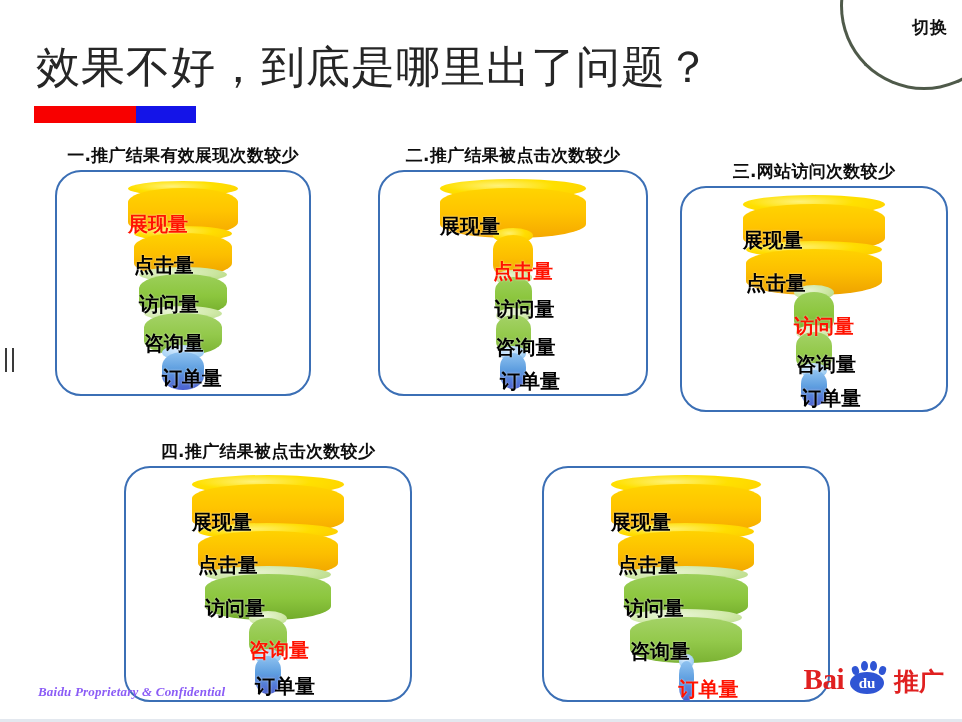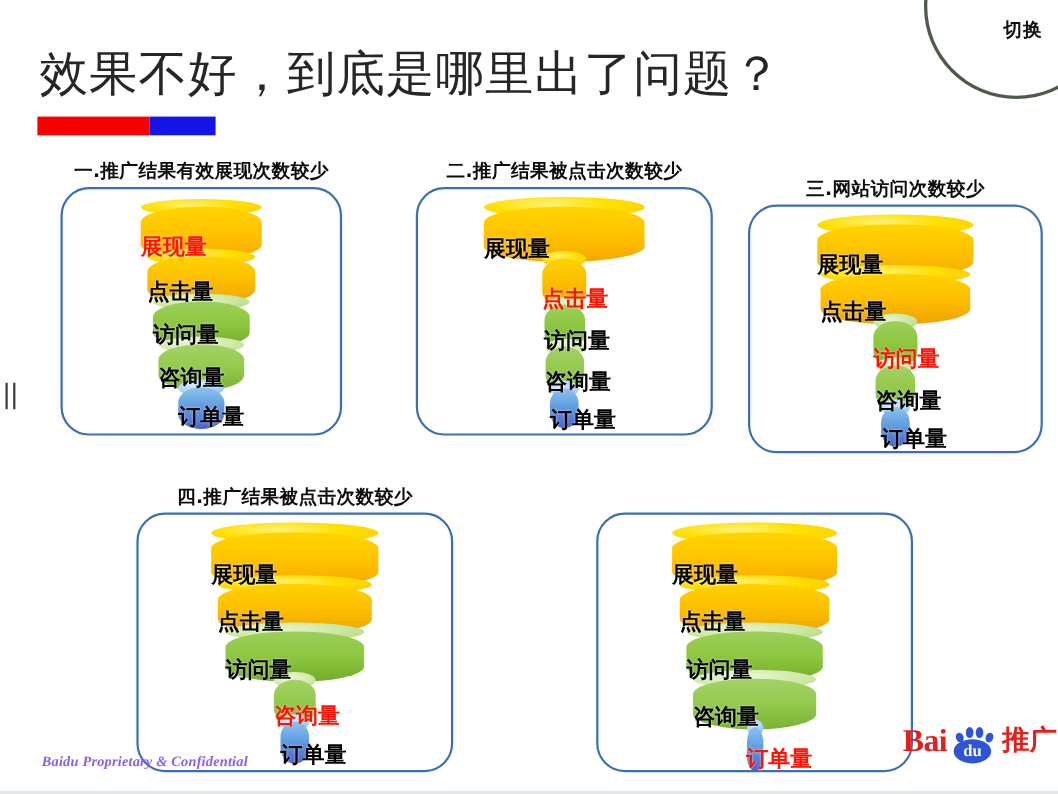--- a/index.html
+++ b/index.html
@@ -157,24 +157,24 @@
     bottom: 22px;
     font-size: 13px;
     font-style: italic;
     font-weight: bold;
     color: #8b5cf6;
     font-family: "Liberation Serif", serif;
     letter-spacing: 0.2px;
   }
   .baidu-logo {
     position: absolute;
-    right: 1px;
+    right: 18px;
     bottom: 28px;
     display: flex;
-    align-items: flex-start;
+    align-items: flex-end;
     height: 34px;
     margin-top: 25px;
   }
   .baidu-logo .bai {
     font-family: "Liberation Serif", serif;
     font-size: 29px;
     font-weight: bold;
     color: #e02020;
     line-height: 1;
     letter-spacing: -0.5px;

